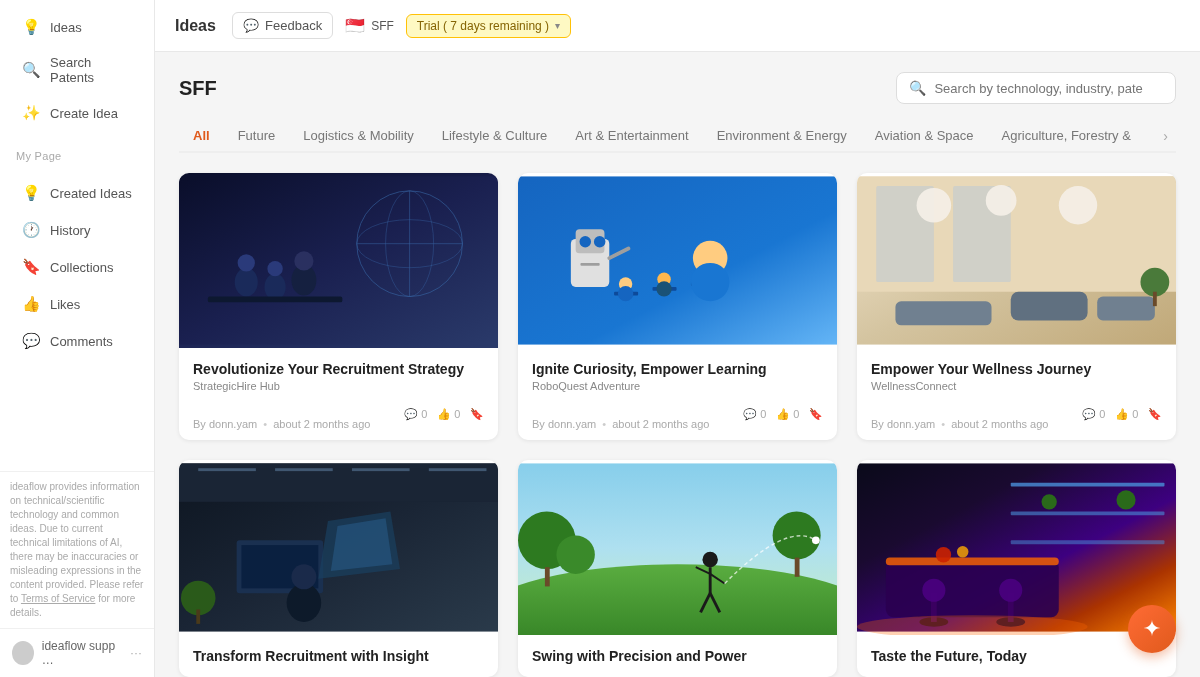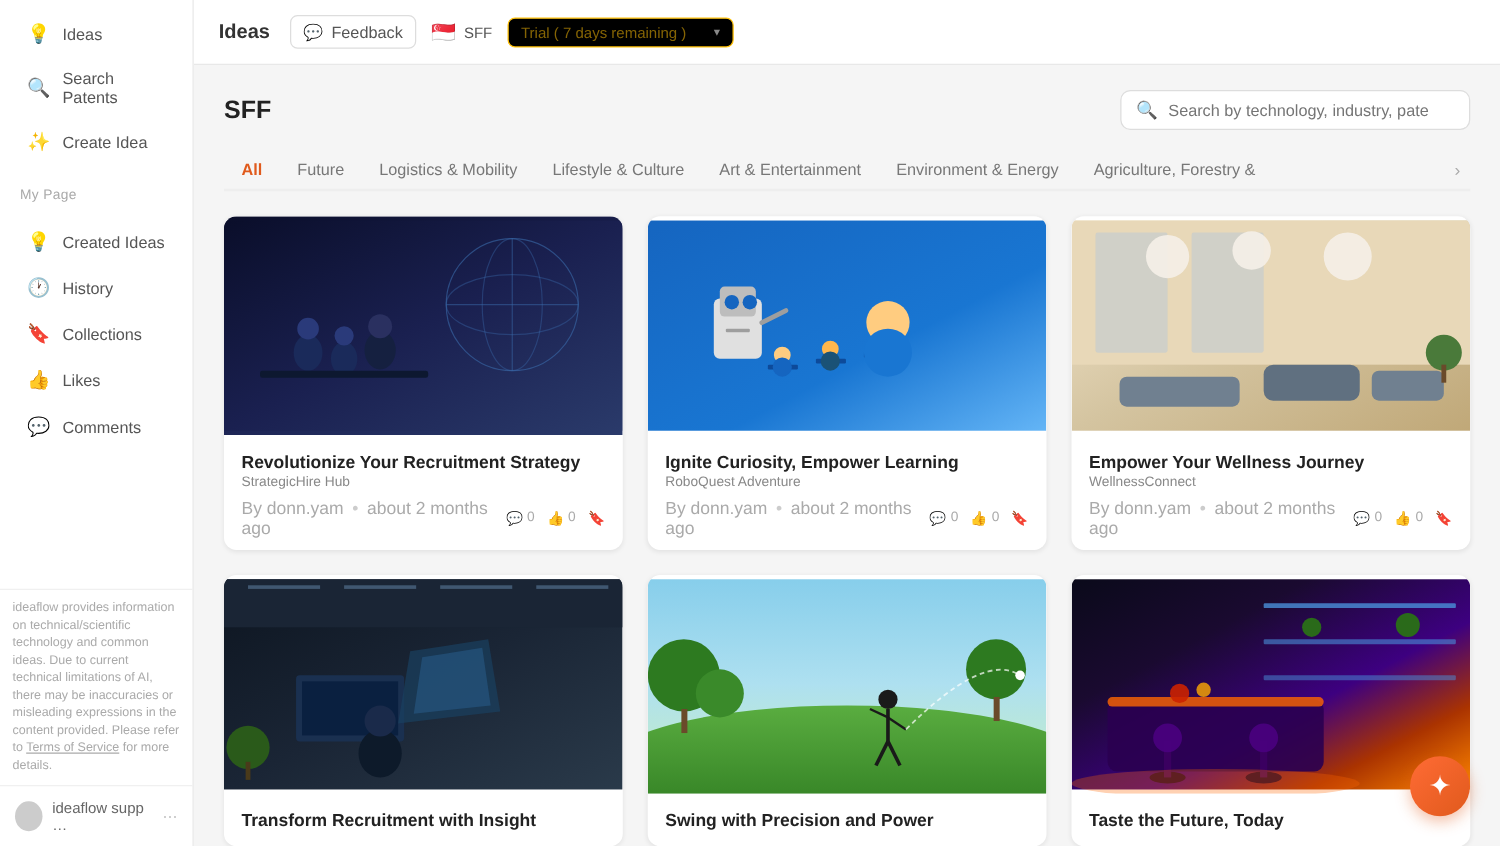--- a/index.html
+++ b/index.html
@@ -91,22 +91,22 @@
       font-size: 13px; color: #555; cursor: pointer;
       padding: 5px 10px; border: 1px solid #ddd; border-radius: 6px;
       background: #fff;
     }
     .org-badge {
       display: flex; align-items: center; gap: 6px;
       font-size: 12px; color: #555;
     }
     .org-flag { font-size: 16px; }
     .trial-badge {
-      display: flex; align-items: center; gap: 22px;
-      background: #000000; color: #856404;
+      display: flex; align-items: center; gap: 6px;
+      background: #fef9c3; color: #856404;
       font-size: 12px; padding: 4px 10px; border-radius: 6px;
       border: 1px solid #ffc107;
       cursor: pointer;
     }
     .chevron-icon { font-size: 10px; color: #888; }
 
     
     .content { flex: 1; overflow-y: auto; padding: 20px 24px; }
 
     .content-header {
@@ -141,21 +141,21 @@
       background: #fff; border-radius: 10px; overflow: hidden;
       box-shadow: 0 1px 4px rgba(0,0,0,0.08);
       cursor: pointer;
     }
     .card-body { padding: 12px 14px 10px; }
     .card-title { font-size: 14px; font-weight: 600; color: #222; margin-bottom: 2px; line-height: 1.3; }
     .card-subtitle { font-size: 11px; color: #888; margin-bottom: 6px; }
     .card-meta { display: flex; align-items: center; justify-content: space-between; font-size: 11px; color: #aaa; }
     .card-actions { display: flex; align-items: center; gap: 10px; }
     .card-action { display: flex; align-items: center; gap: 3px; color: #aaa; font-size: 11px; }
-    .card-author { font-size: 14px; color: #aaa; }
+    .card-author { font-size: 11px; color: #aaa; margin-top: 20px; }
     .dot-sep { color: #ccc; margin: 0 3px; }
 
     
     .fab {
       position: fixed;
       bottom: 24px; right: 24px;
       width: 48px; height: 48px;
       border-radius: 50%;
       background: linear-gradient(135deg, #ff6b35, #e05a1c);
       color: #fff; font-size: 22px;
@@ -256,20 +256,21 @@
       </div>
     </div>
 
     <div class="tabs">
       <div class="tab active">All</div>
       <div class="tab">Future</div>
       <div class="tab">Logistics &amp; Mobility</div>
       <div class="tab">Lifestyle &amp; Culture</div>
       <div class="tab">Art &amp; Entertainment</div>
       <div class="tab">Environment &amp; Energy</div>
+      <div class="tab">Aviation &amp; Space</div>
       <div class="tab">Agriculture, Forestry &amp;</div>
       <span class="tabs-arrow">›</span>
     </div>
 
     <div class="cards-grid">
 
       <div class="card">
         <div class="card-img-wrapper">
           <div class="card-img-scene scene-office" style="height:175px; position:relative; overflow:hidden;">
             <svg width="100%" height="100%" viewBox="0 0 332 175" xmlns="http://www.w3.org/2000/svg" style="position:absolute;top:0;left:0">

